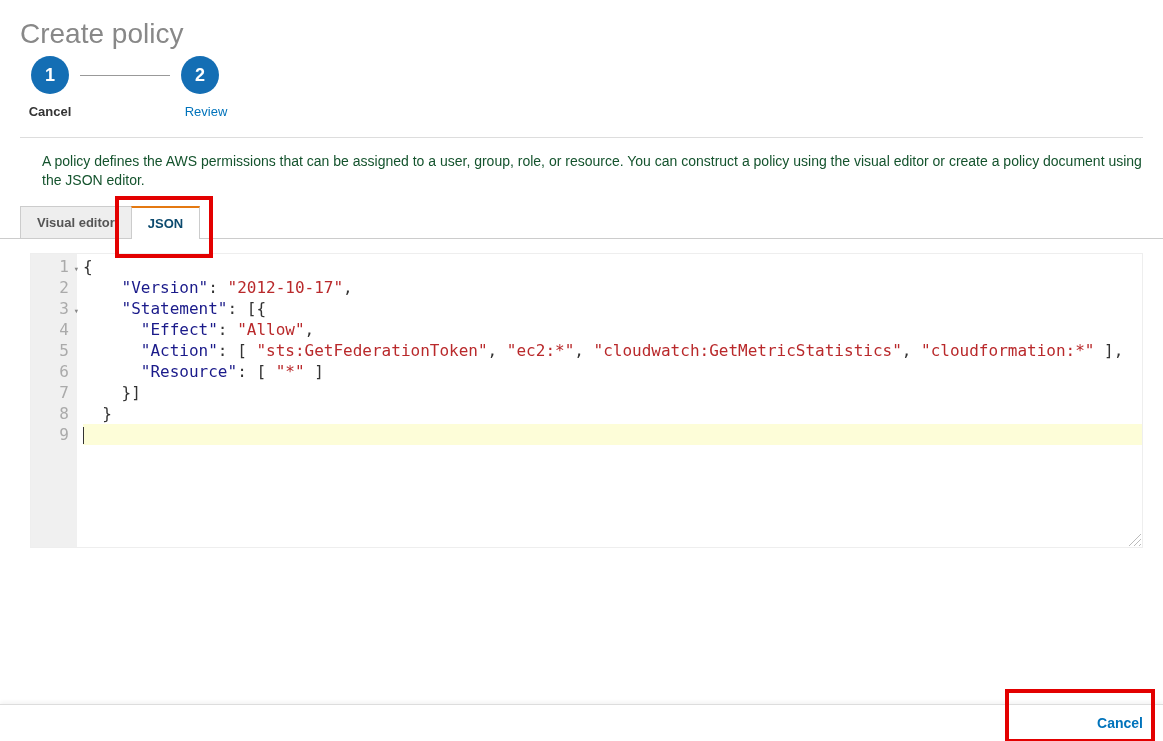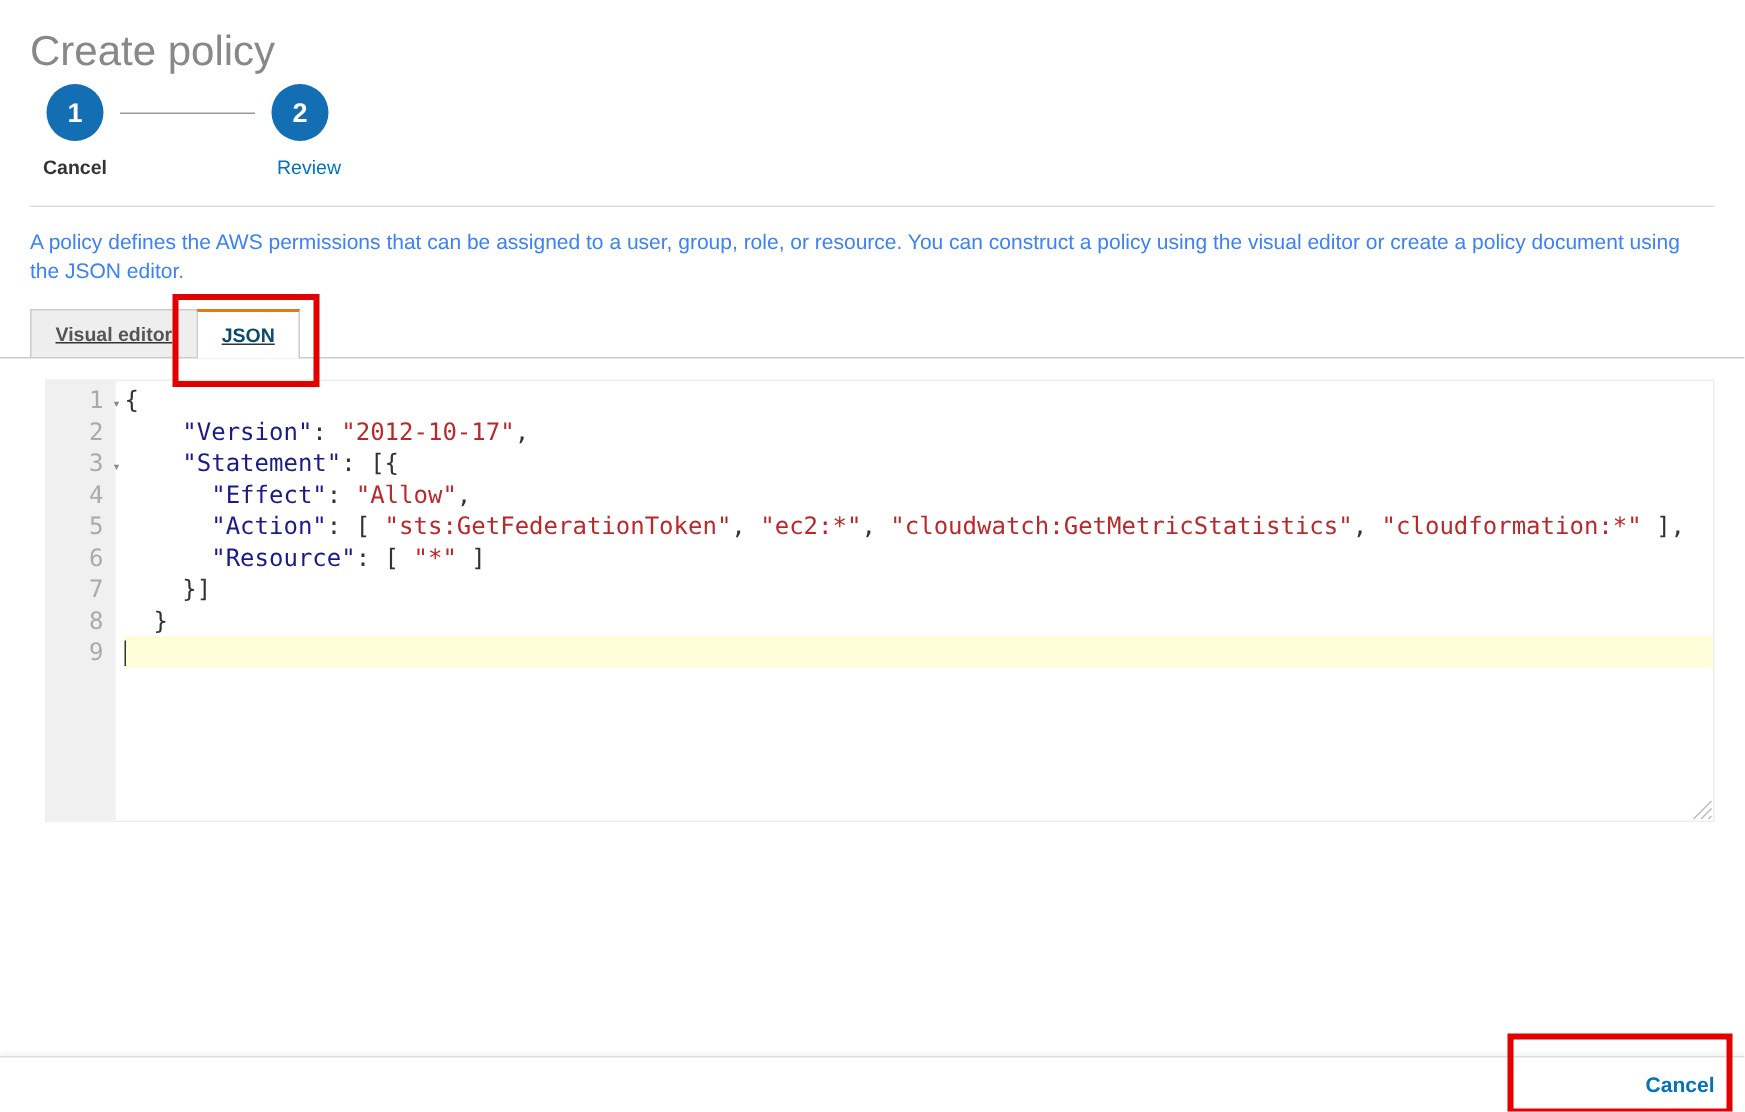--- a/index.html
+++ b/index.html
@@ -60,35 +60,35 @@
     }
     .step-label.active { font-weight: bold; color: #333; }
     .step-label.link { color: #0073bb; margin-left: 12px; }
     .divider-h {
       border-bottom: 1px solid #ddd;
       margin: 18px 20px 0 20px;
     }
     .description {
       padding: 14px 20px 10px 20px;
       font-size: 14px;
-      color: #3b82f6;
+      color: #14532d;
       line-height: 1.35;
+      margin-left: 22px;
     }
     .tabs-row {
       display: flex;
       align-items: flex-end;
       justify-content: space-between;
       padding: 0 20px;
       margin-top: 6px;
       border-bottom: 1px solid #ccc;
       position: relative;
     }
     .tabs-left {
       display: flex;
-      text-decoration: underline;
     }
     .tab {
       padding: 8px 16px;
       font-size: 13px;
       font-weight: bold;
       cursor: pointer;
       border: 1px solid #ccc;
       border-bottom: none;
       position: relative;
     }

